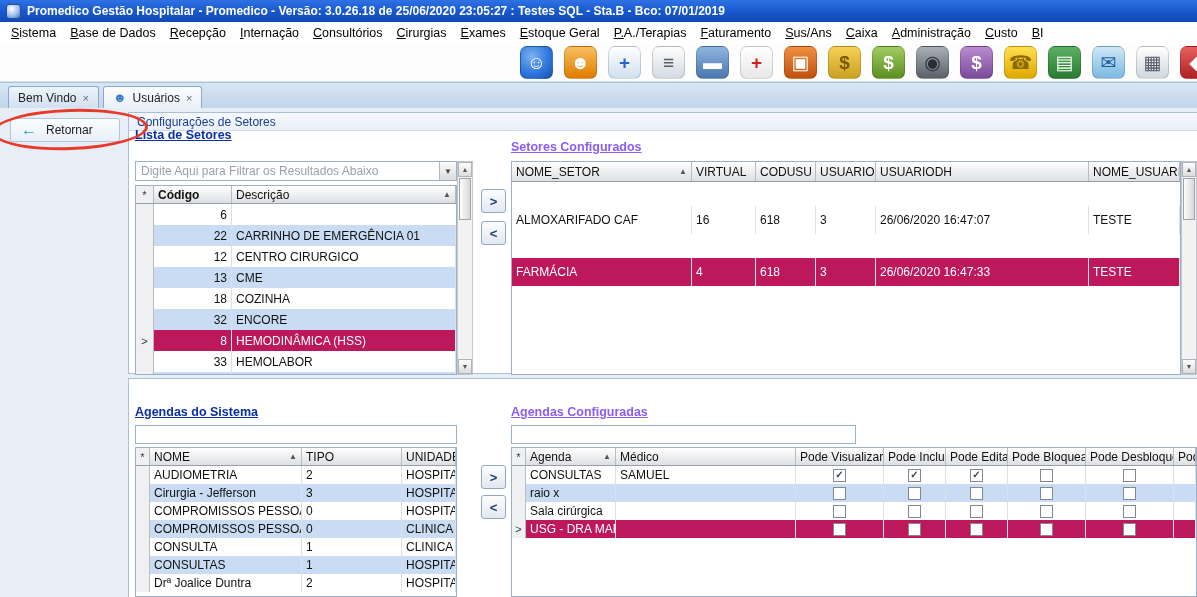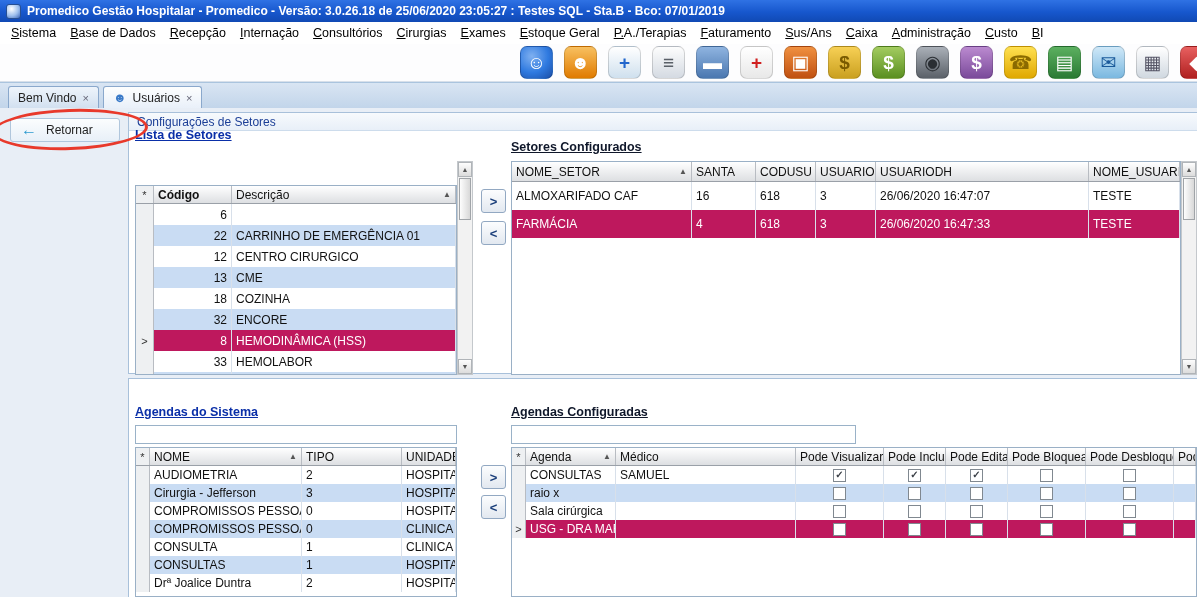--- a/index.html
+++ b/index.html
@@ -67,21 +67,21 @@
   
   .panel { position:absolute; left:128px; right:0; background:#fff; border:1px solid #a8c0da; border-right:none; }
   #panel-setores { top:4px; height:262px; }
   #panel-agendas { top:270px; height:219px; border-bottom:none; }
   .panel-caption { height:18px; background:linear-gradient(#f7fafd, #e8eff8);
     border-bottom:1px solid #cddcec; color:#1b3e96; font-size:12px;
     display:flex; align-items:center; padding:0 8px; }
 
   .sec { position:absolute; font-size:12.5px; font-weight:bold; text-decoration:underline; white-space:nowrap; }
   .sec-blue { color:#0a2fa8; }
-  .sec-red { color:#0f172a; }
+  .sec-red { color:#8b5cf6; }
 
   
   .combo { position:absolute; left:6px; top:48px; width:322px; height:20px;
     border:1px solid #9ab2c8; background:#fff; display:flex; }
   .combo input { flex:1; border:none; outline:none; font:12px "Liberation Sans", sans-serif;
     color:#444; padding:0 5px; background:transparent; }
   .combo input::placeholder { color:#9aa0a8; }
   .combo-btn { width:17px; background:linear-gradient(#fafafa, #dcdcdc); border-left:1px solid #b8b8b8;
     display:flex; align-items:center; justify-content:center; font-size:8px; color:#444; }
   .filterbox { position:absolute; height:19px; border:1px solid #9ab2c8; background:#fff;
@@ -96,21 +96,21 @@
   .grow .gc { border-right:1px solid #d8e0ea; }
   .alt { background:#c9dcf3; }
   .sel { background:#be185d; color:#fff;text-align:right; }
   .ind { background:#eef0f2 !important; border-right:1px solid #b8bcc2 !important;
     justify-content:center; color:#333; font-size:11px; }
   .sort { margin-left:auto; font-size:8px; color:#555; padding-left:3px; }
   .num { justify-content:flex-end; }
   .grid-setores .ghead { height:18px; }
   .grid-setores .grow { height:21px; }
   .grid-config .ghead { height:20px; }
-  .grid-config .grow { height:28px; }
+  .grid-config .grow { height:28px;margin-top:24px; }
   .rows18 .ghead { height:18px; }
   .rows18 .grow { height:18px; }
   .cbcell { justify-content:center; }
   .cb { width:13px; height:13px; border:1px solid #808890; background:#fff; margin:auto;
     display:flex; align-items:center; justify-content:center; font-size:10px; font-weight:bold;
     color:#3a3f46; line-height:1; }
 
   
   .vscroll { position:absolute; width:16px; background:#f2f2f2; border:1px solid #c4c8cc;
     display:flex; flex-direction:column; }
@@ -190,20 +190,24 @@
       <span class="retornar-arrow">←</span>
       <span>Retornar</span>
     </button>
     <div class="annotation"></div>
 
     <div class="panel" id="panel-setores">
       <div class="panel-caption">Configurações de Setores</div>
 
       <div class="sec sec-blue" style="left:6px; top:15px;">Lista de Setores</div>
 
+      <div class="combo">
+        <input type="text" placeholder="Digite Aqui para Filtrar os Resultados Abaixo" style="">
+        <span class="combo-btn">▼</span>
+      </div>
 
       <div class="grid grid-setores" style="left:6px; top:72px; width:322px; height:190px;">
         <div class="ghead">
           <div class="gc ind" style="width:18px;">*</div>
           <div class="gc" style="width:78px;font-weight:bold;">Código</div>
           <div class="gc" style="flex:1;">
             <span>Descrição</span>
             <span class="sort">▲</span>
           </div>
         </div>
@@ -264,21 +268,21 @@
       <button class="xfer" style="left:352px; top:108px;">&lt;</button>
 
       <div class="sec sec-red" style="left:382px; top:27px;">Setores Configurados</div>
 
       <div class="grid grid-config" style="left:382px; top:48px; right:16px; height:214px;">
         <div class="ghead">
           <div class="gc" style="width:180px;">
             <span>NOME_SETOR</span>
             <span class="sort">▲</span>
           </div>
-          <div class="gc" style="width:64px;">SANTA</div>
+          <div class="gc" style="width:64px;">VIRTUAL</div>
           <div class="gc" style="width:60px;">CODUSU</div>
           <div class="gc" style="width:60px;">USUARIO</div>
           <div class="gc" style="width:213px;">USUARIODH</div>
           <div class="gc" style="flex:1;">NOME_USUARIO</div>
         </div>
         <div class="grow">
           <div class="gc" style="width:180px;">ALMOXARIFADO CAF</div>
           <div class="gc" style="width:64px;">16</div>
           <div class="gc" style="width:60px;">618</div>
           <div class="gc" style="width:60px;">3</div>

